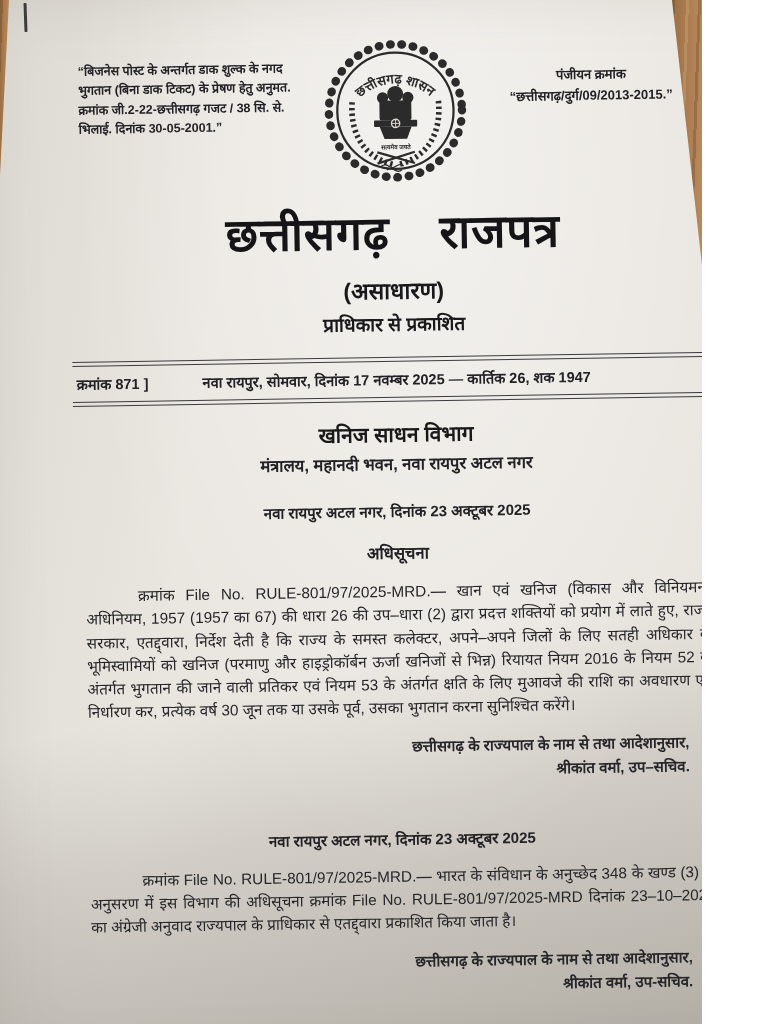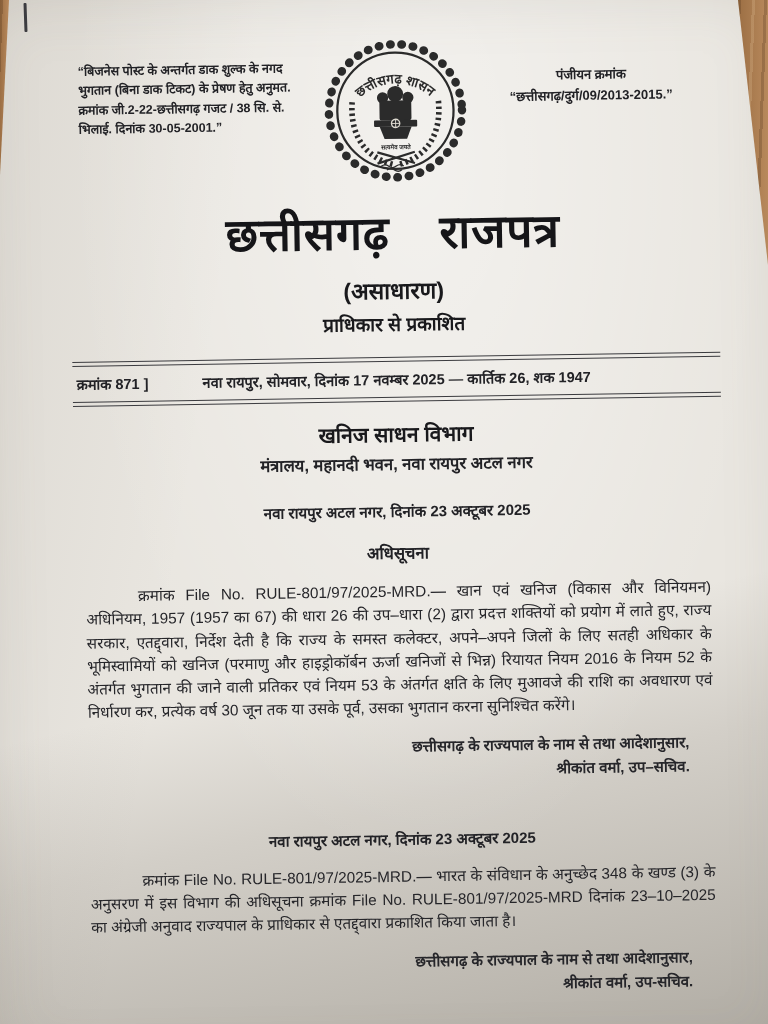--- a/index.html
+++ b/index.html
@@ -2,21 +2,21 @@
 <html><head>
 <meta charset="utf-8">
 <style>
   html, body {
     margin: 0; padding: 0;
     width: 768px; height: 1024px;
     overflow: hidden;
     font-family: "Liberation Sans", "DejaVu Sans", sans-serif;
   }
   .scene {
-    position: relative; width: 768px; height: 1024px;
+    position: relative; width: 702px; height: 1024px;
     background:
       repeating-linear-gradient(92deg, rgba(60,35,15,0.22) 0 3px, transparent 3px 14px, rgba(255,230,190,0.16) 14px 17px, transparent 17px 26px),
       linear-gradient(90deg, #8f6238, #b08055 40%, #9c6f44 75%, #b8895c);
     overflow: hidden;
   }
   .paper {
     position: absolute; left: -25px; top: -15px;
     width: 820px; height: 1090px;
     transform: rotate(-0.9deg);
     background:

